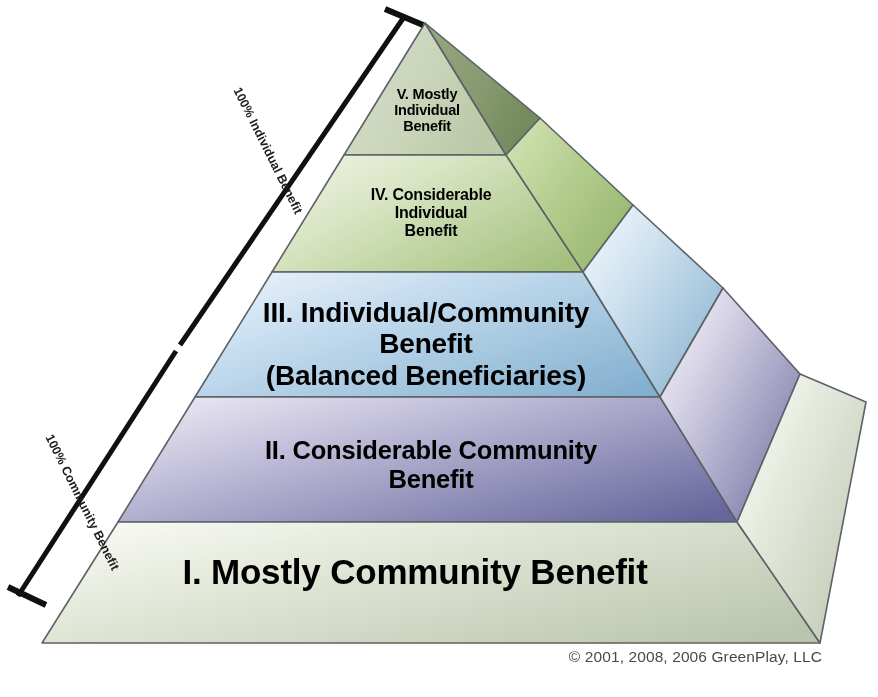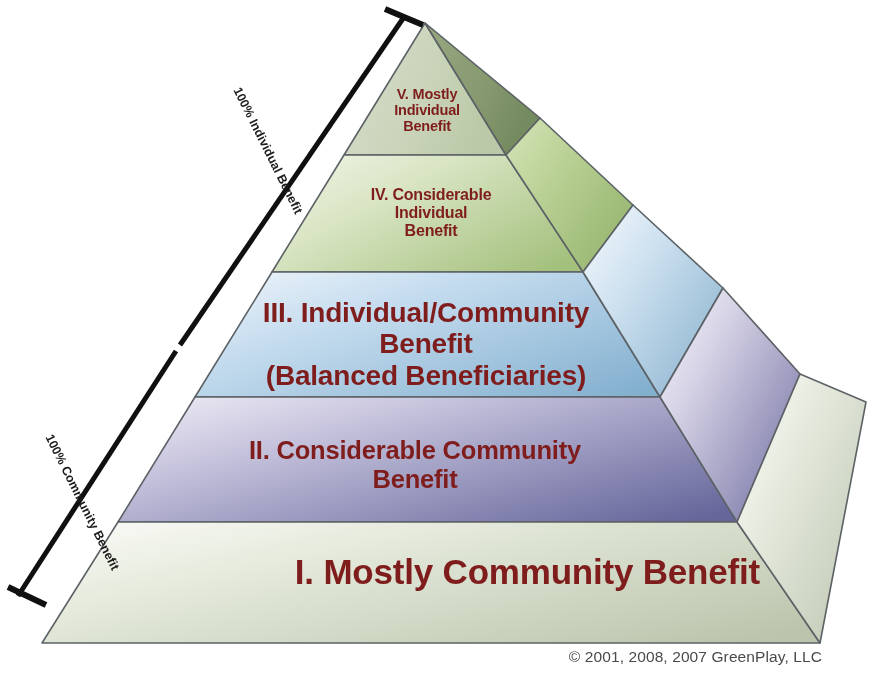--- a/index.html
+++ b/index.html
@@ -30,31 +30,31 @@
     top: 0;
     width: 878px;
     height: 697px;
   }
 
   
   .tier-label {
     position: absolute;
     text-align: center;
     font-weight: bold;
-    color: #7f1d1d;
+    color: #000000;
     line-height: 1.12;
     white-space: pre-line;
     pointer-events: none;
     letter-spacing: -0.2px;
   }
   .tier-label.t5 { left: 352px; top: 86px;  width: 150px; font-size: 14.5px; }
   .tier-label.t4 { left: 290px; top: 186px; width: 282px; font-size: 16px;  }
   .tier-label.t3 { left: 208px; top: 297px; width: 436px; font-size: 28px; }
-  .tier-label.t2 { left: 132px; top: 436px; width: 566px; font-size: 25.5px; }
-  .tier-label.t1 { left: 70px;  top: 552px; width: 690px; font-size: 35px; text-align: right;   }
+  .tier-label.t2 { left: 148px; top: 436px; width: 566px; font-size: 25.5px; }
+  .tier-label.t1 { left: 70px;  top: 552px; width: 690px; font-size: 35px;   }
 
   
   .axis-text {
     position: absolute;
     font-weight: bold;
     color: #1d1d1d;
     white-space: nowrap;
     pointer-events: none;
   }
   #axis-individual-text {
@@ -187,15 +187,15 @@
 
   <div class="tier-label t2">II. Considerable Community
 Benefit</div>
 
   <div class="tier-label t1">I. Mostly Community Benefit</div>
 
   <div class="axis-text" id="axis-individual-text">100% Individual Benefit</div>
 
   <div class="axis-text" id="axis-community-text">100% Community Benefit</div>
 
-  <div id="copyright">© 2001, 2008, 2007 GreenPlay, LLC</div>
+  <div id="copyright">© 2001, 2008, 2006 GreenPlay, LLC</div>
 
 </div>
 
 </body></html>

